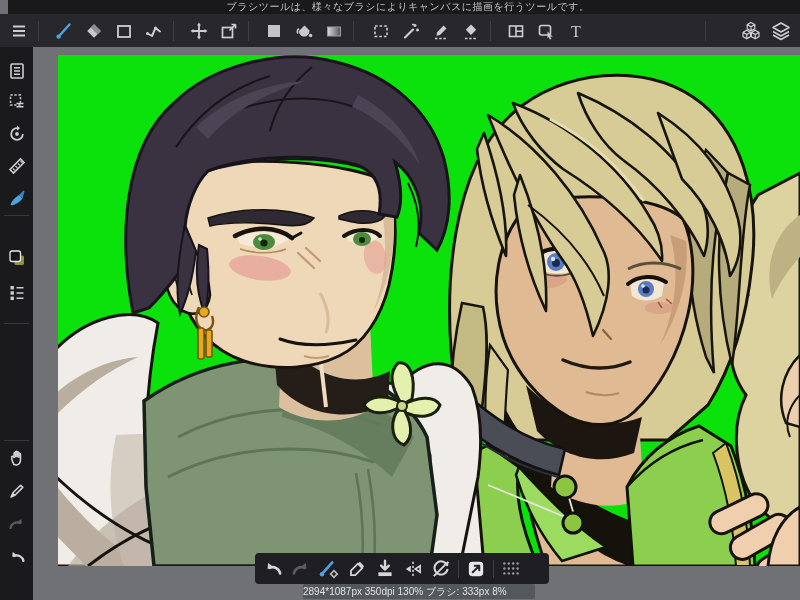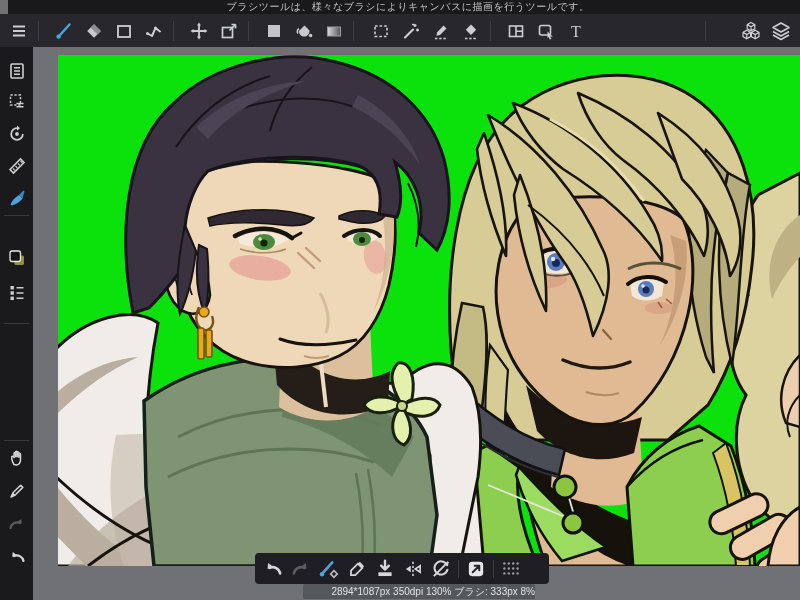--- a/index.html
+++ b/index.html
@@ -14,21 +14,21 @@
   .sidebar{position:absolute;left:0;top:47px;width:33px;height:553px;background:#1a1a1d;}
   .sbtn{position:absolute;left:5px;width:24px;height:24px;display:flex;align-items:center;justify-content:center;}
   .sdiv{position:absolute;left:4px;width:25px;height:1px;background:#38383c;}
   .workspace{position:absolute;left:33px;top:47px;width:767px;height:553px;background:#6f7175;}
   .canvas{position:absolute;left:25px;top:8px;width:742px;height:511px;background:#0be20b;overflow:hidden;}
   .floating-toolbar{position:absolute;left:255px;top:553px;width:294px;height:31px;background:#1f1f23;
        border-radius:4px;display:flex;align-items:center;padding:0 4px;box-sizing:border-box;}
   .fbtn{width:28px;height:26px;display:flex;align-items:center;justify-content:center;flex:0 0 auto;}
   .fdiv{width:1px;height:18px;background:#3e3e44;margin:0 3px;flex:0 0 auto;}
   .status-pill{position:absolute;left:303px;top:584px;width:232px;height:15px;background:#54575c;
-       border-radius:2px;color:#e2e2e2;font-size:10px;line-height:15px;text-align:right;}
+       border-radius:2px;color:#e2e2e2;font-size:10px;line-height:15px;text-align:left;}
   svg{display:block;}
 </style>
 </head>
 <body>
 
 <div class="app">
 
   <div class="message-bar">
     <span>ブラシツールは、様々なブラシによりキャンバスに描画を行うツールです。</span>
   </div>

